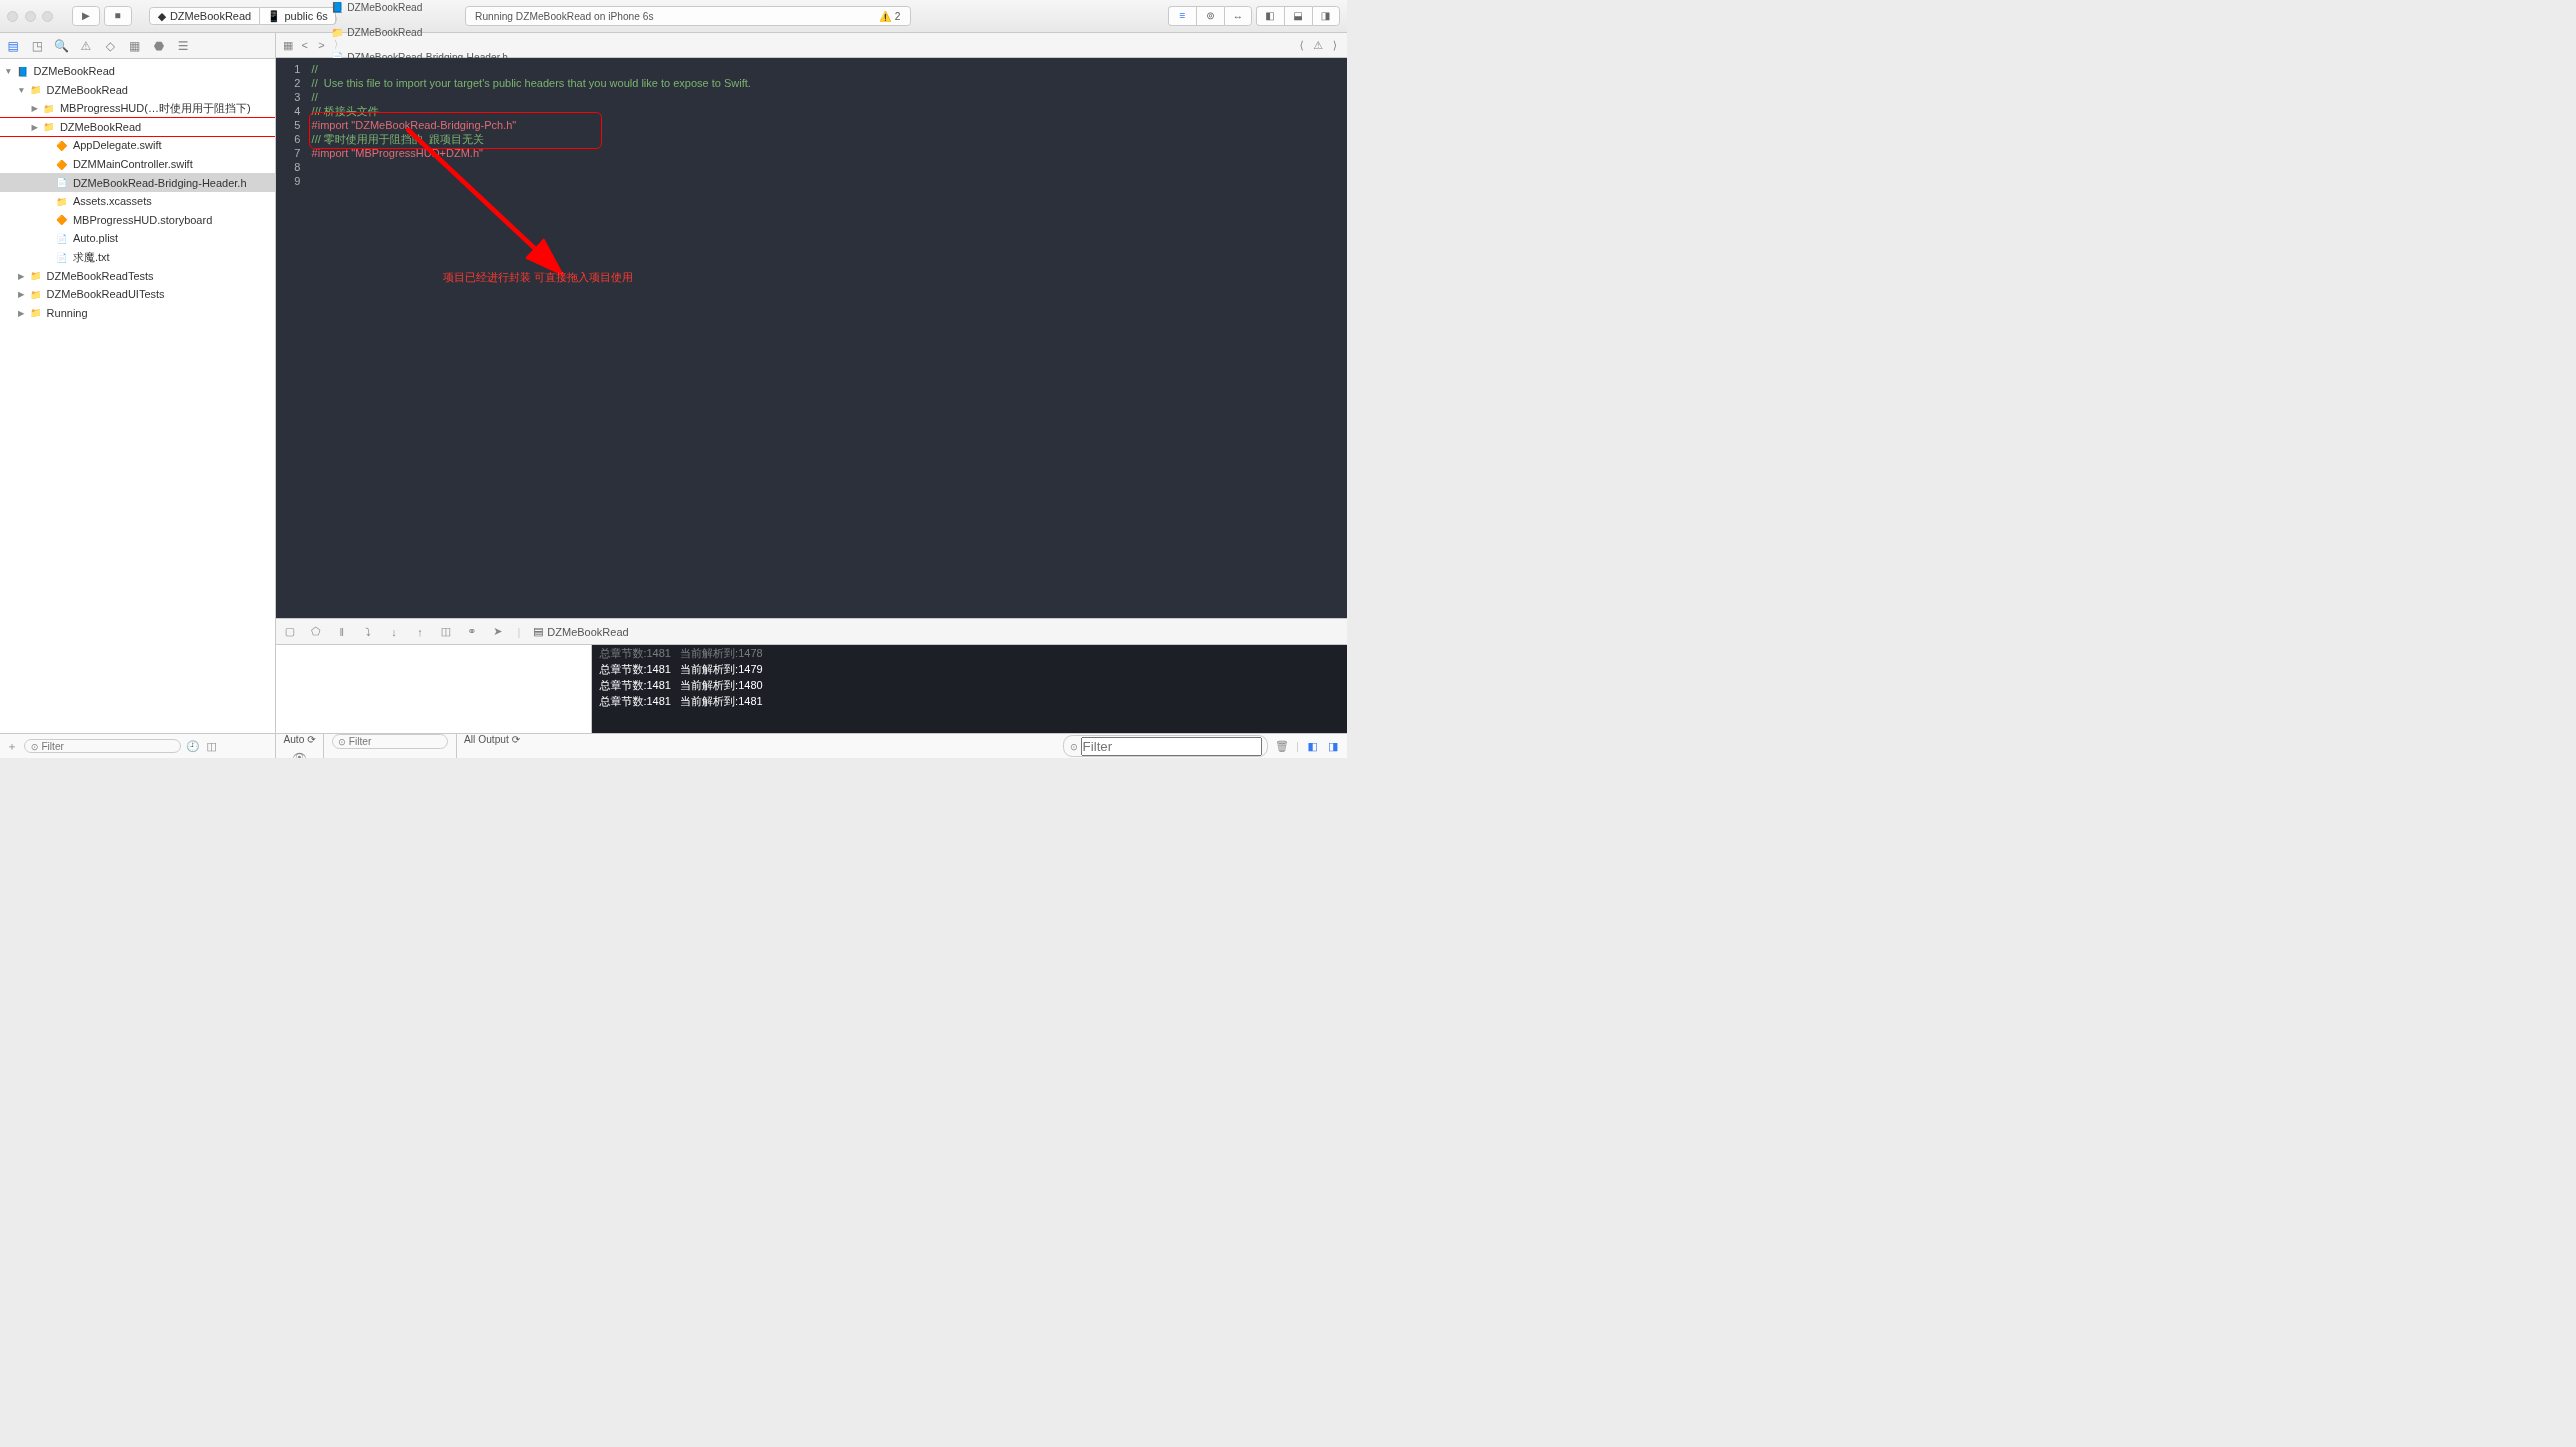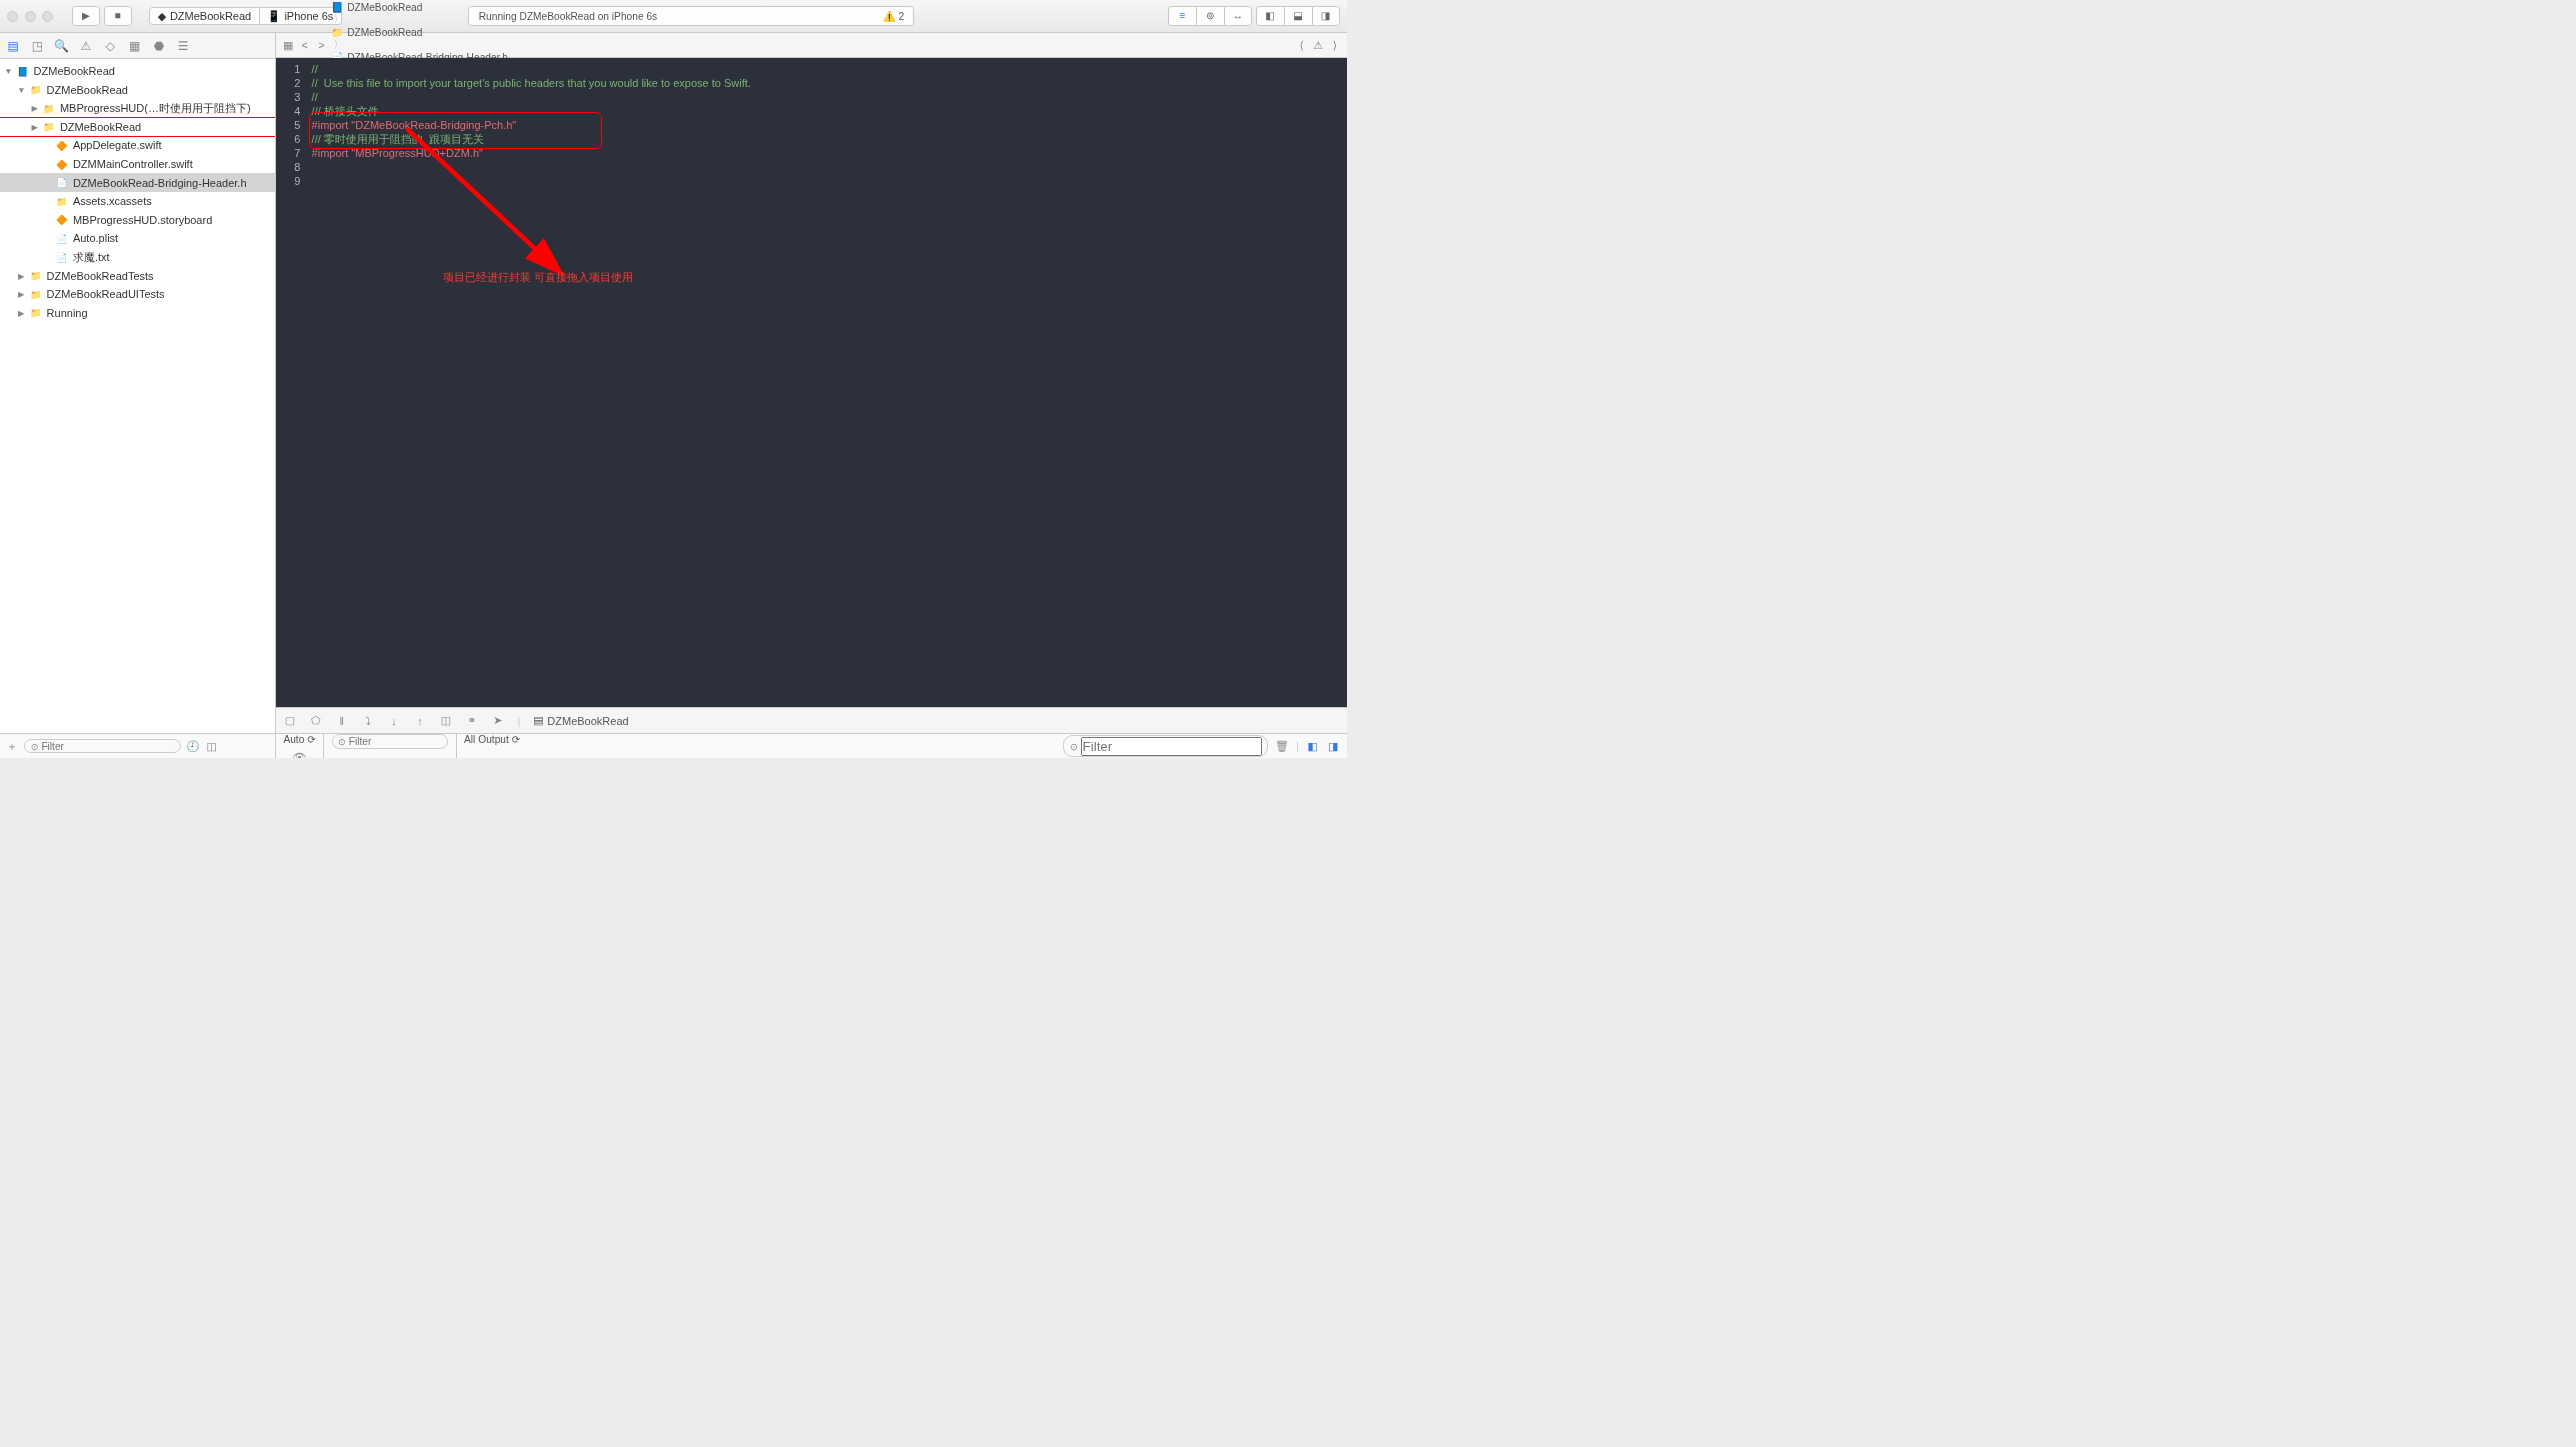--- a/index.html
+++ b/index.html
@@ -79,21 +79,21 @@
   </div>
   <div class="tbtn">▶</div>
   <div class="tbtn">■</div>
   <div class="scheme">
     <div class="scheme-seg">
         <span>◆</span>
         <span>DZMeBookRead</span>
       </div>
     <div class="scheme-seg">
         <span>📱</span>
-        <span>iPhone 6s</span>
+        <span>public 6s</span>
       </div>
   </div>
   <div class="status-pill">
     <span>Running DZMeBookRead on iPhone 6s</span>
     <span class="warn-badge">⚠️ <span>2</span></span>
   </div>
   <div class="right-tools">
     <div class="seggroup">
       <div class="tbtn" style="color:#3478f6">≡</div>
       <div class="tbtn">⊚</div>
@@ -249,20 +249,29 @@
       <span class="mini-icon">◫</span>
       <span class="mini-icon">⚭</span>
       <span class="mini-icon">➤</span>
       <span style="color:#ccc">|</span>
       <span class="crumb">
           <span>▤</span>
           <span>DZMeBookRead</span>
         </span>
     </div>
 
+    <div class="console-split">
+      <div class="console-left"></div>
+      <div class="console-right" id="console">
+          <div style="opacity:.4">总章节数:1481   当前解析到:1478</div>
+          <div>总章节数:1481   当前解析到:1479</div>
+          <div>总章节数:1481   当前解析到:1480</div>
+          <div>总章节数:1481   当前解析到:1481</div>
+        </div>
+    </div>
 
     <div class="bottom-filter">
       <div class="bf-seg">
           <span>Auto ⟳</span>
         <span class="mini-icon">👁</span>
         <span class="mini-icon">ⓘ</span>
       </div>
       <div class="bf-seg pill">
         <span class="filter-pill">
             <span>⊙</span>

